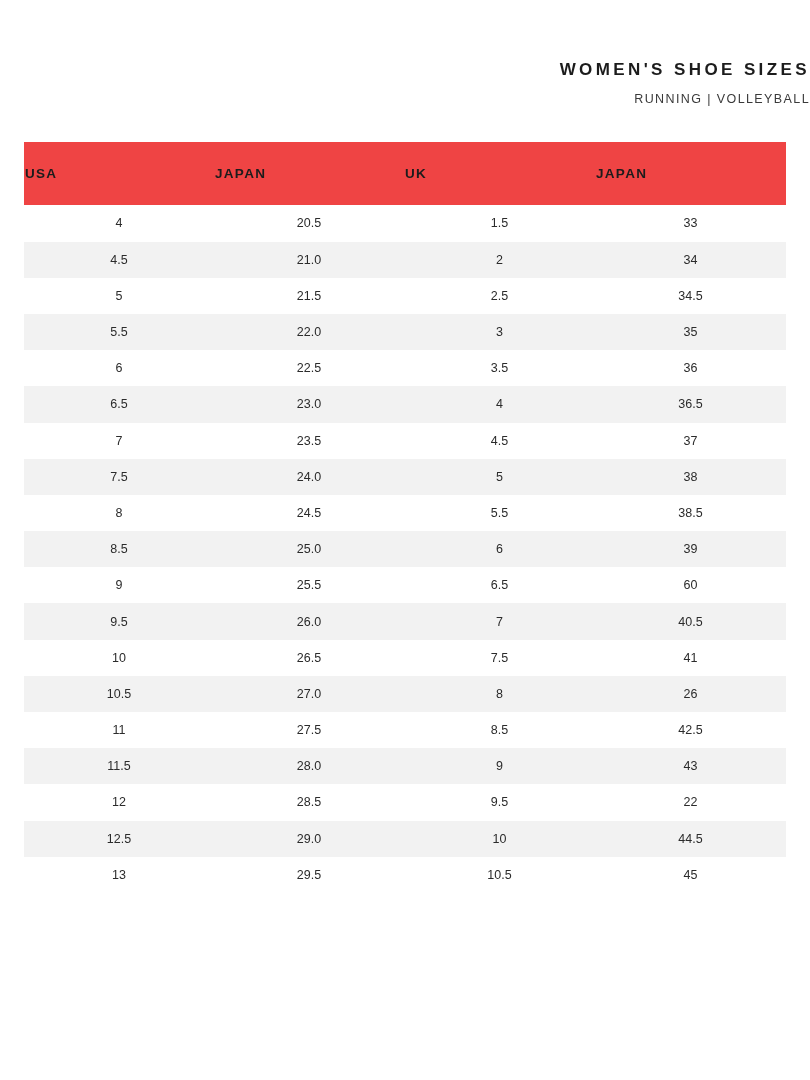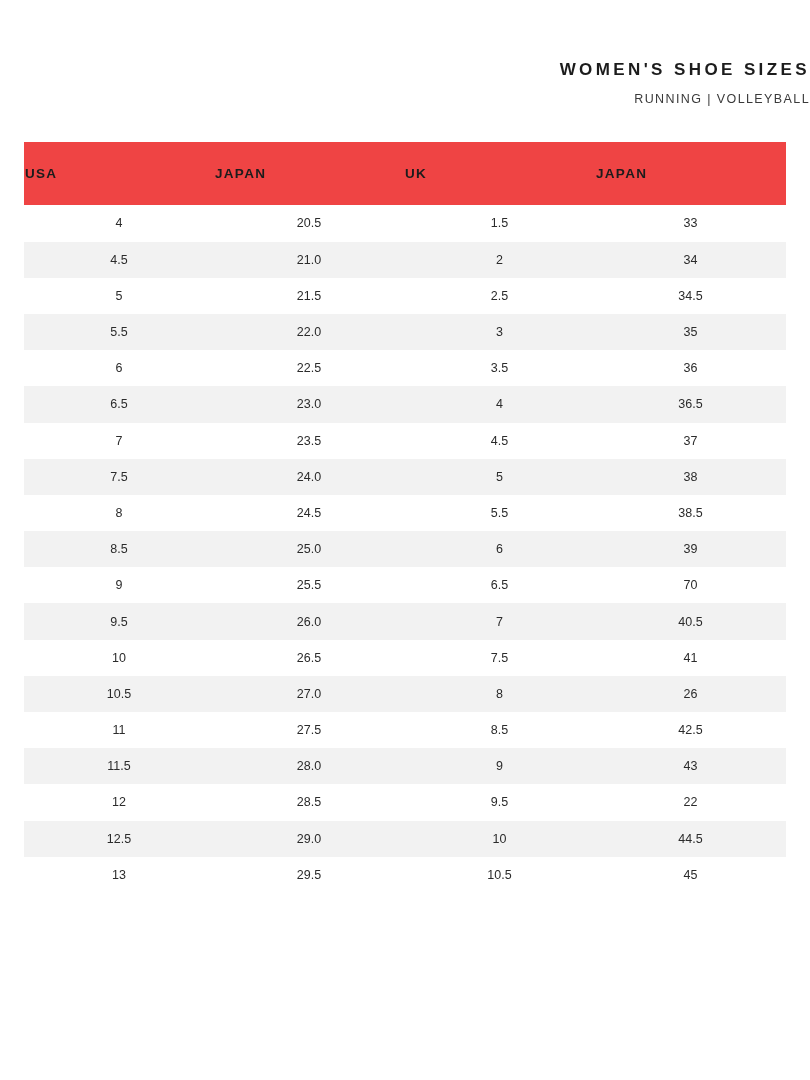--- a/index.html
+++ b/index.html
@@ -162,21 +162,21 @@
           <tr class="alt">
             <td>8.5</td>
             <td>25.0</td>
             <td>6</td>
             <td>39</td>
           </tr>
           <tr class="plain">
             <td>9</td>
             <td>25.5</td>
             <td>6.5</td>
-            <td>70</td>
+            <td>60</td>
           </tr>
           <tr class="alt">
             <td>9.5</td>
             <td>26.0</td>
             <td>7</td>
             <td>40.5</td>
           </tr>
           <tr class="plain">
             <td>10</td>
             <td>26.5</td>

